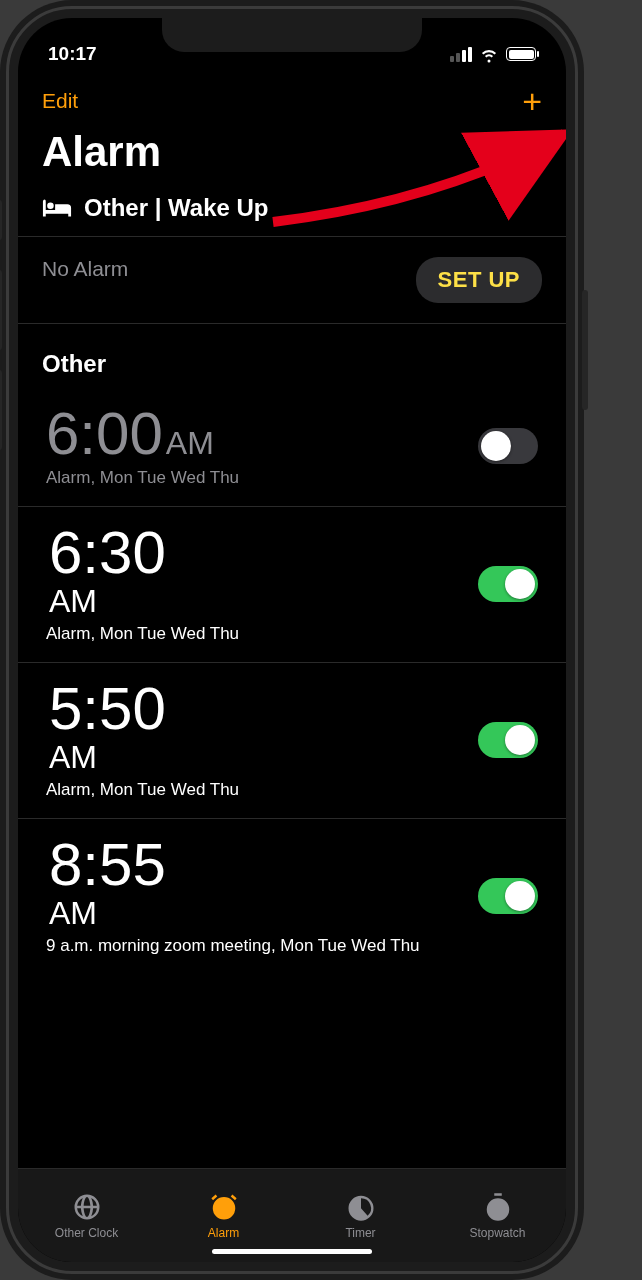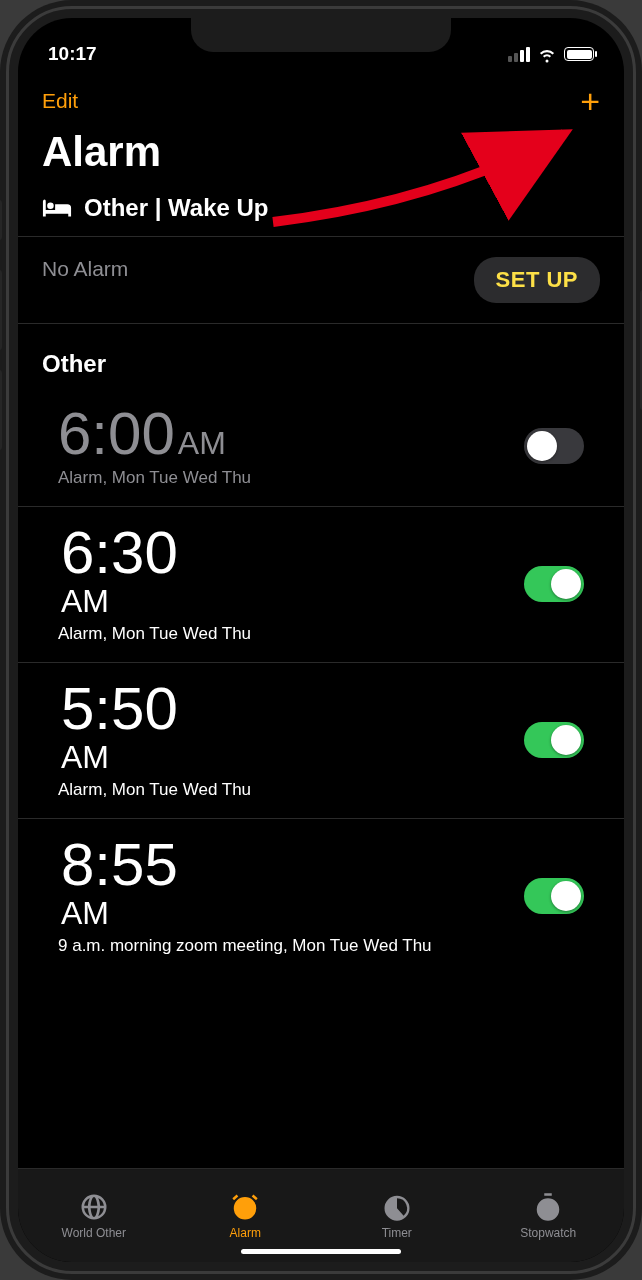--- a/index.html
+++ b/index.html
@@ -1,18 +1,18 @@
 <!DOCTYPE html>
 <html><head>
 <meta charset="utf-8">
 <style>
   * { margin:0; padding:0; box-sizing:border-box; -webkit-font-smoothing:antialiased; }
   html,body { width:642px; height:1280px; background:#3a3a3a; font-family:-apple-system,"SF Pro Display","Helvetica Neue",Arial,sans-serif; }
   .device {
-    position:relative; width:642px; height:1280px;
+    position:relative; width:584px; height:1280px;
     background:#1c1c1c; border-radius:72px; padding:18px;
   }
   .device::before {
     content:""; position:absolute; inset:6px; border-radius:66px;
     border:3px solid #3b3b3b; pointer-events:none;
   }
   .screen {
     position:relative; width:100%; height:100%;
     background:#000; border-radius:54px; overflow:hidden; color:#fff;
     display:flex; flex-direction:column;
@@ -67,21 +67,21 @@
   .no-alarm { color:#8e8e93; font-size:21px; }
   .setup-btn {
     background:#2c2c2e; color:#fde047; font-weight:600;
     padding:10px 22px; border-radius:22px; font-size:22px; letter-spacing:0.5px;
   }
 
   .section-hdr { font-size:24px; font-weight:600; padding:26px 24px 10px; border-top:1px solid #2a2a2a;}
 
   .alarm-row {
     display:flex; justify-content:space-between; align-items:center;
-    padding:16px 40px 18px; border-top:1px solid #2a2a2a;
+    padding:16px 28px 18px; border-top:1px solid #2a2a2a;
   }
   .alarm-row.first{border-top:none}
   .alarm-time { display:flex; align-items:baseline; color:#8e8e93; }
   .alarm-time.on { color:#fff;flex-direction:column; }
   .alarm-time .t { font-size:60px; font-weight:300; letter-spacing:0; line-height:1;}
   .alarm-time .ap { font-size:32px; font-weight:400; margin-left:3px;}
   .alarm-sub { font-size:17px; color:#8e8e93; margin-top:4px; max-width:420px;}
   .alarm-sub.on { color:#fff;}
   .switch {
     width:60px; height:36px; border-radius:18px; background:#39393d; position:relative; flex:none;
@@ -209,21 +209,21 @@
             <div class="knob"></div>
           </div>
         </div>
       </div>
 
     <div class="tabbar">
       <div class="tab">
         <svg viewBox="0 0 24 24">
             <path d="M12 2a10 10 0 1 0 0 20 10 10 0 0 0 0-20zm7.9 9h-3a18 18 0 0 0-1.5-6.3A8 8 0 0 1 19.9 11zM12 4c1 0 2.3 2.6 2.7 7H9.3C9.7 6.6 11 4 12 4zM8.6 4.7A18 18 0 0 0 7.1 11h-3a8 8 0 0 1 4.5-6.3zM4.1 13h3a18 18 0 0 0 1.5 6.3A8 8 0 0 1 4.1 13zM12 20c-1 0-2.3-2.6-2.7-7h5.4C14.3 17.4 13 20 12 20zm3.4-.7A18 18 0 0 0 16.9 13h3a8 8 0 0 1-4.5 6.3z"></path>
           </svg>
-        <span>World Other</span>
+        <span>Other Clock</span>
       </div>
       <div class="tab active">
         <svg viewBox="0 0 24 24">
             <path d="M12 4a9 9 0 1 0 0 18 9 9 0 0 0 0-18zm1 9V7h-2v7h6v-2h-4zM5.3 2 1.9 5l1.3 1.5L6.6 3.5 5.3 2zm13.4 0-1.3 1.5 3.4 3 1.3-1.5L18.7 2z"></path>
           </svg>
         <span>Alarm</span>
       </div>
       <div class="tab">
         <svg viewBox="0 0 24 24">
             <path d="M12 3a10 10 0 1 0 0 20 10 10 0 0 0 0-20zm0 2a8 8 0 0 1 5.3 14L12 13V5z"></path>

